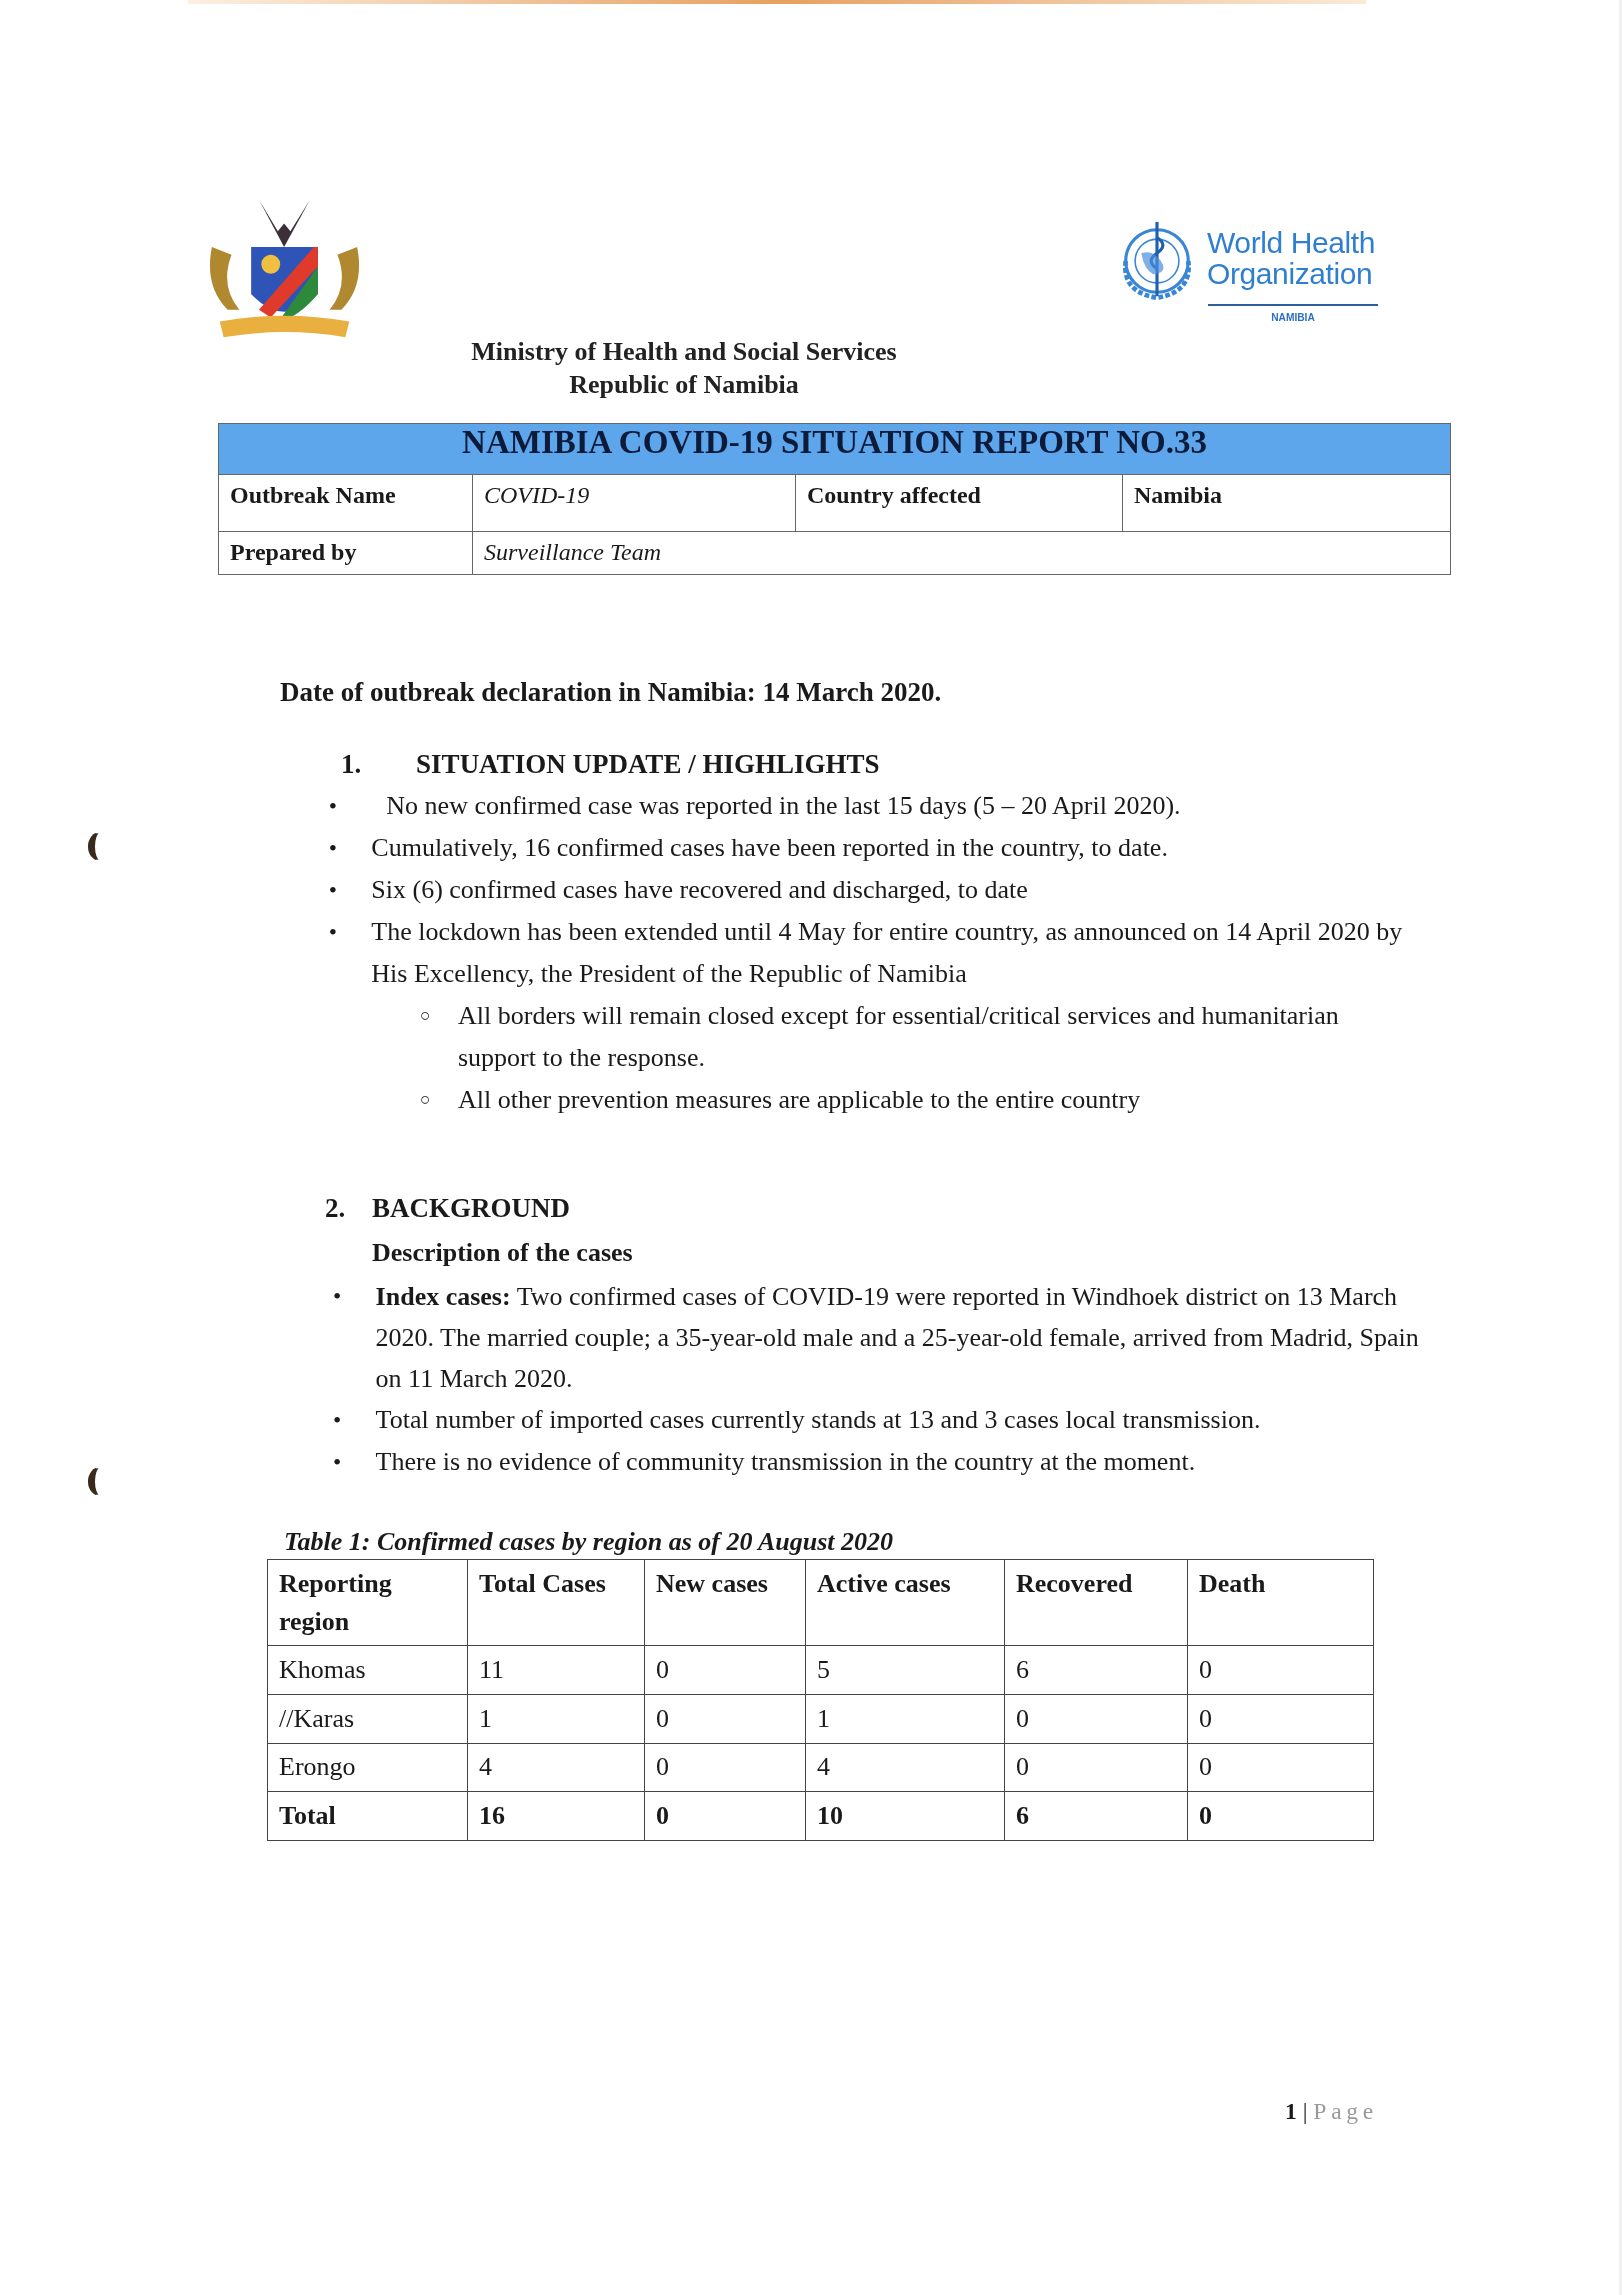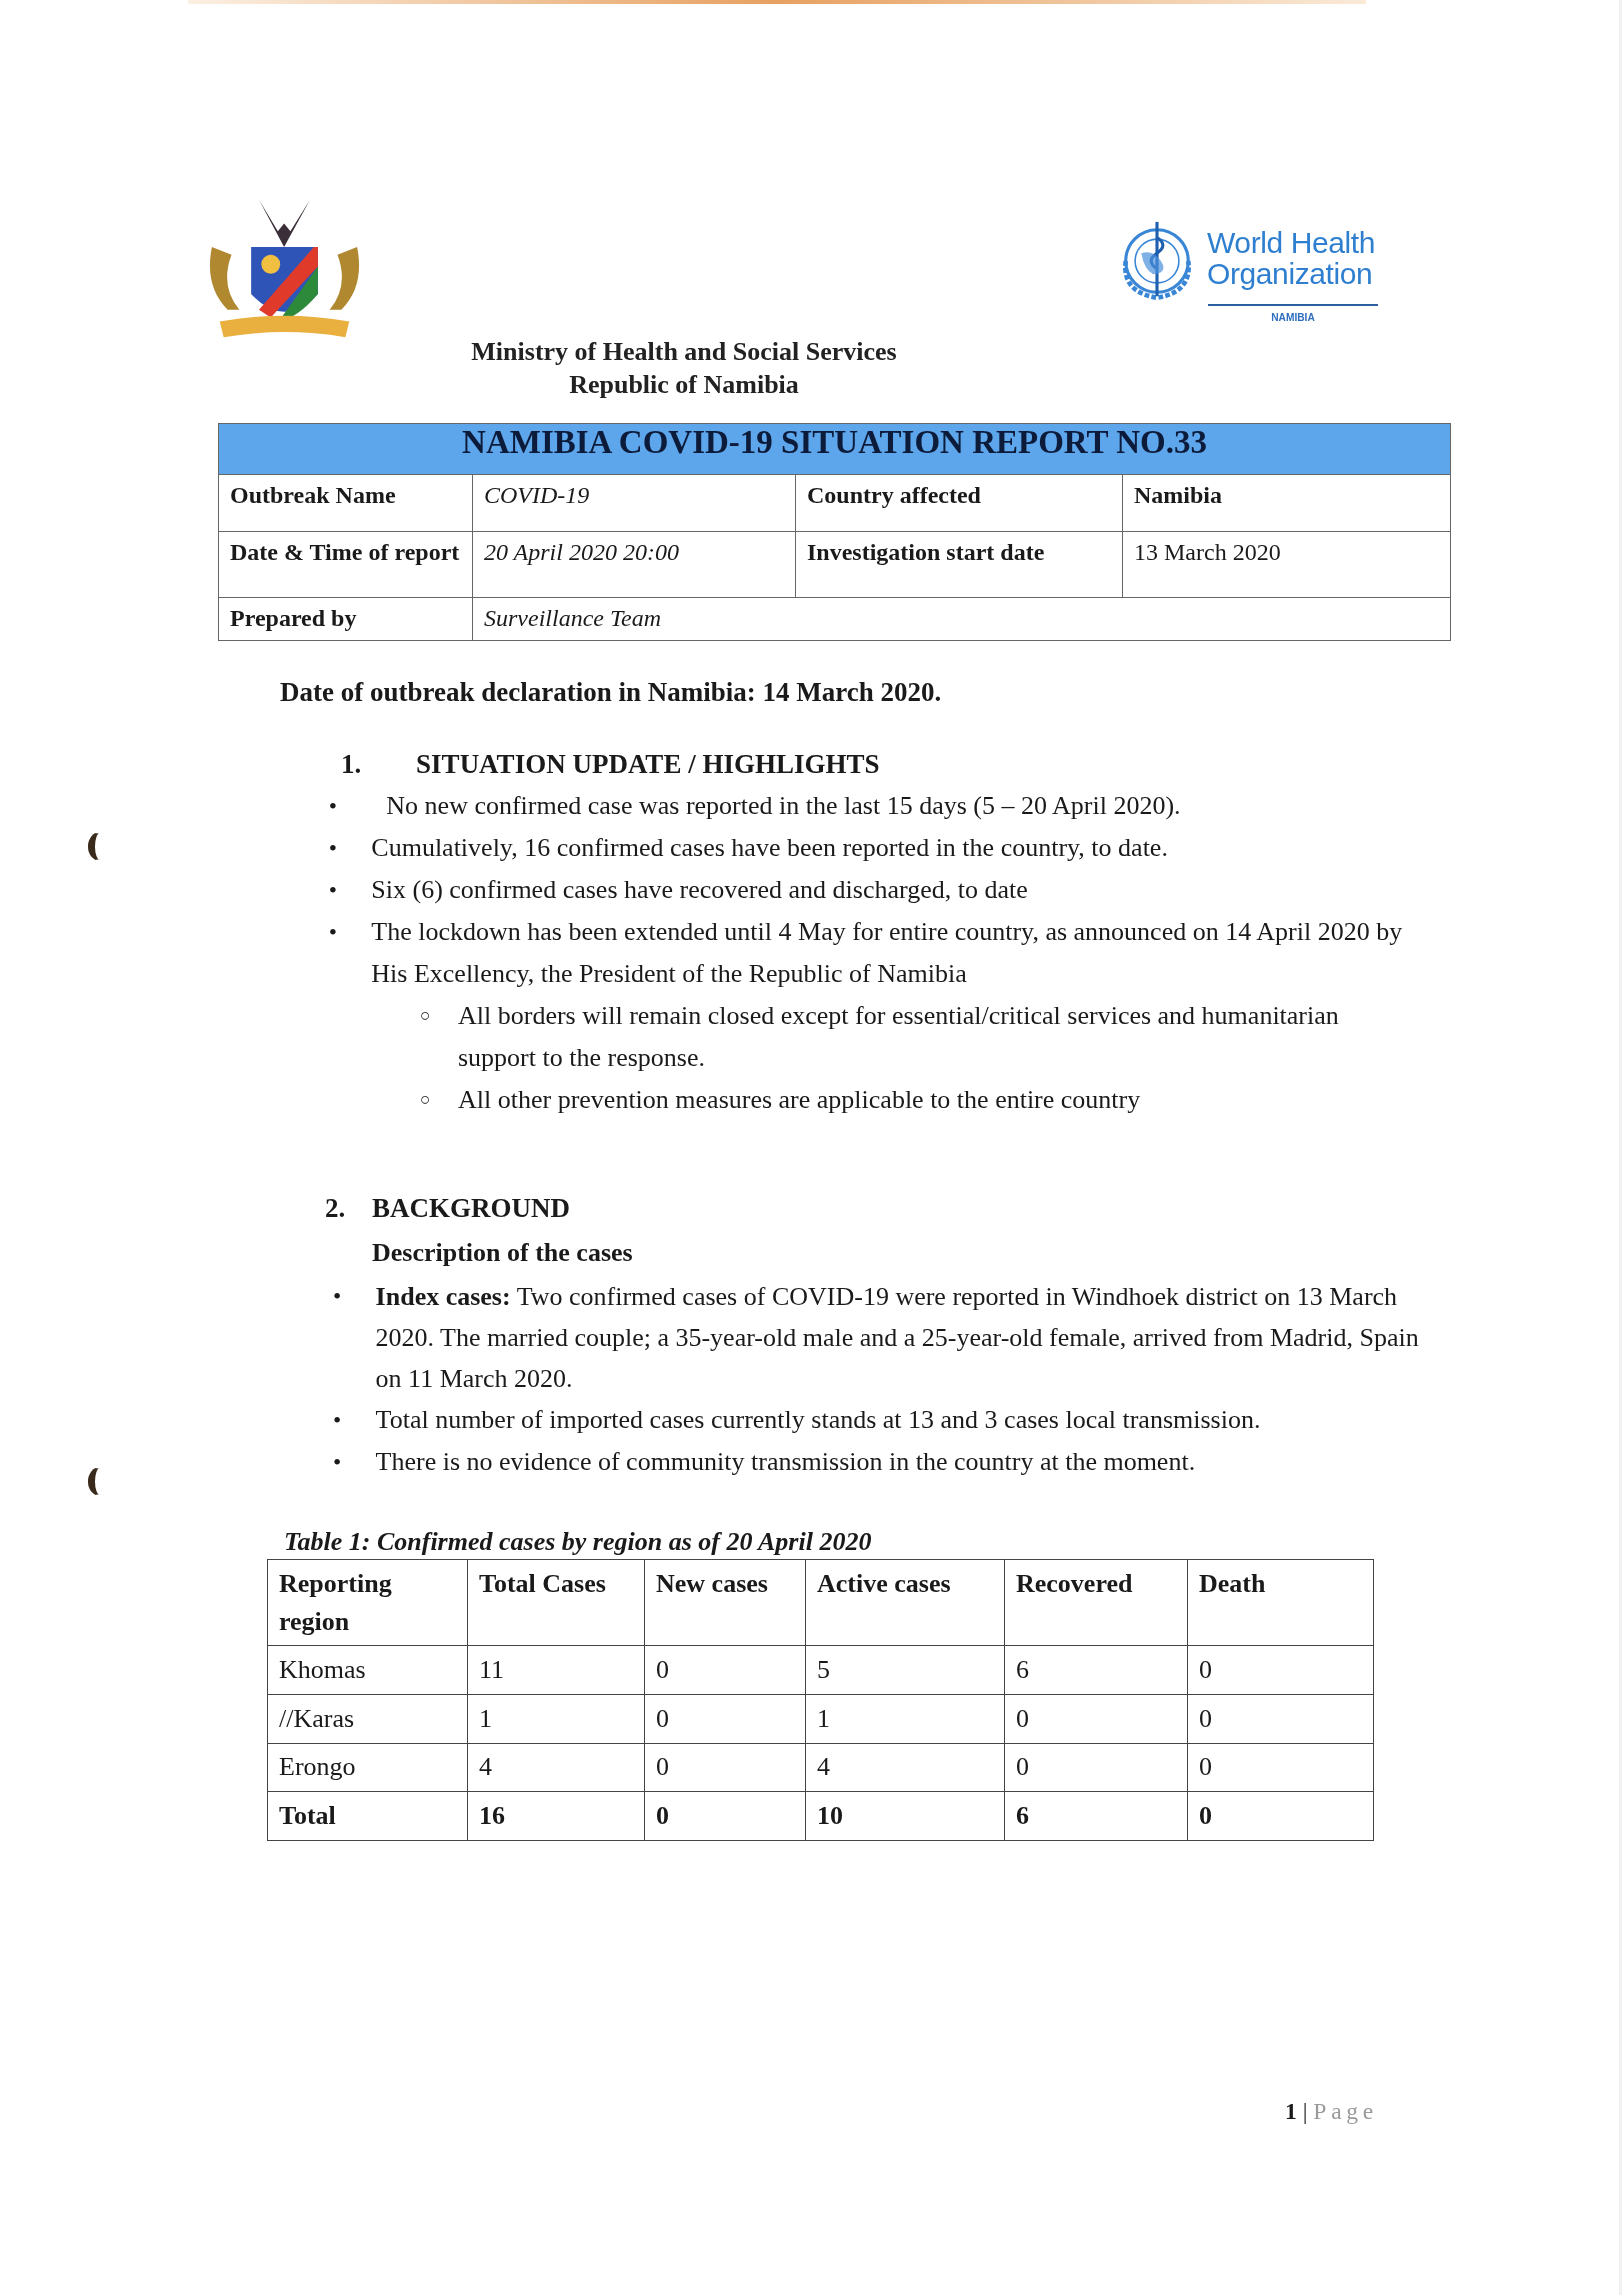--- a/index.html
+++ b/index.html
@@ -115,26 +115,20 @@
   <tbody>
       <tr>
     <td colspan="4" class="report-title-cell">NAMIBIA COVID-19 SITUATION REPORT NO.33</td>
   </tr>
   <tr style="height:57px">
     <td class="lbl">Outbreak Name</td>
     <td class="ital">COVID-19</td>
     <td class="lbl">Country affected</td>
     <td class="lbl">Namibia</td>
   </tr>
-  <tr style="height:66px">
-    <td class="lbl">Date &amp; Time of report</td>
-    <td class="ital">20 April 2020 20:00</td>
-    <td class="lbl">Investigation start date</td>
-    <td>13 March 2020</td>
-  </tr>
   <tr>
     <td class="lbl">Prepared by</td>
     <td colspan="3" class="ital">Surveillance Team</td>
   </tr>
 </tbody>
   </table>
 
 <div class="decl">Date of outbreak declaration in Namibia: 14 March 2020.</div>
 
 <div class="section sec1">
@@ -160,21 +154,21 @@
   <div class="sub-title">Description of the cases</div>
   <ul class="bul">
     <li style="line-height:41px">
       <b>Index cases:</b><span> Two confirmed cases of COVID-19 were reported in Windhoek district on 13 March 2020. The married couple; a 35-year-old male and a 25-year-old female, arrived from Madrid, Spain on 11 March 2020.</span>
     </li>
     <li>Total number of imported cases currently stands at 13 and 3 cases local transmission.</li>
     <li>There is no evidence of community transmission in the country at the moment.</li>
   </ul>
 </div>
 
-<div class="table-caption">Table 1: Confirmed cases by region as of 20 April 2020</div>
+<div class="table-caption">Table 1: Confirmed cases by region as of 20 August 2020</div>
 <table class="cases-table">
   <colgroup>
       <col style="width:200px">
       <col style="width:177px">
       <col style="width:161px">
       <col style="width:199px">
       <col style="width:183px">
       <col>
     </colgroup>
   <thead>

